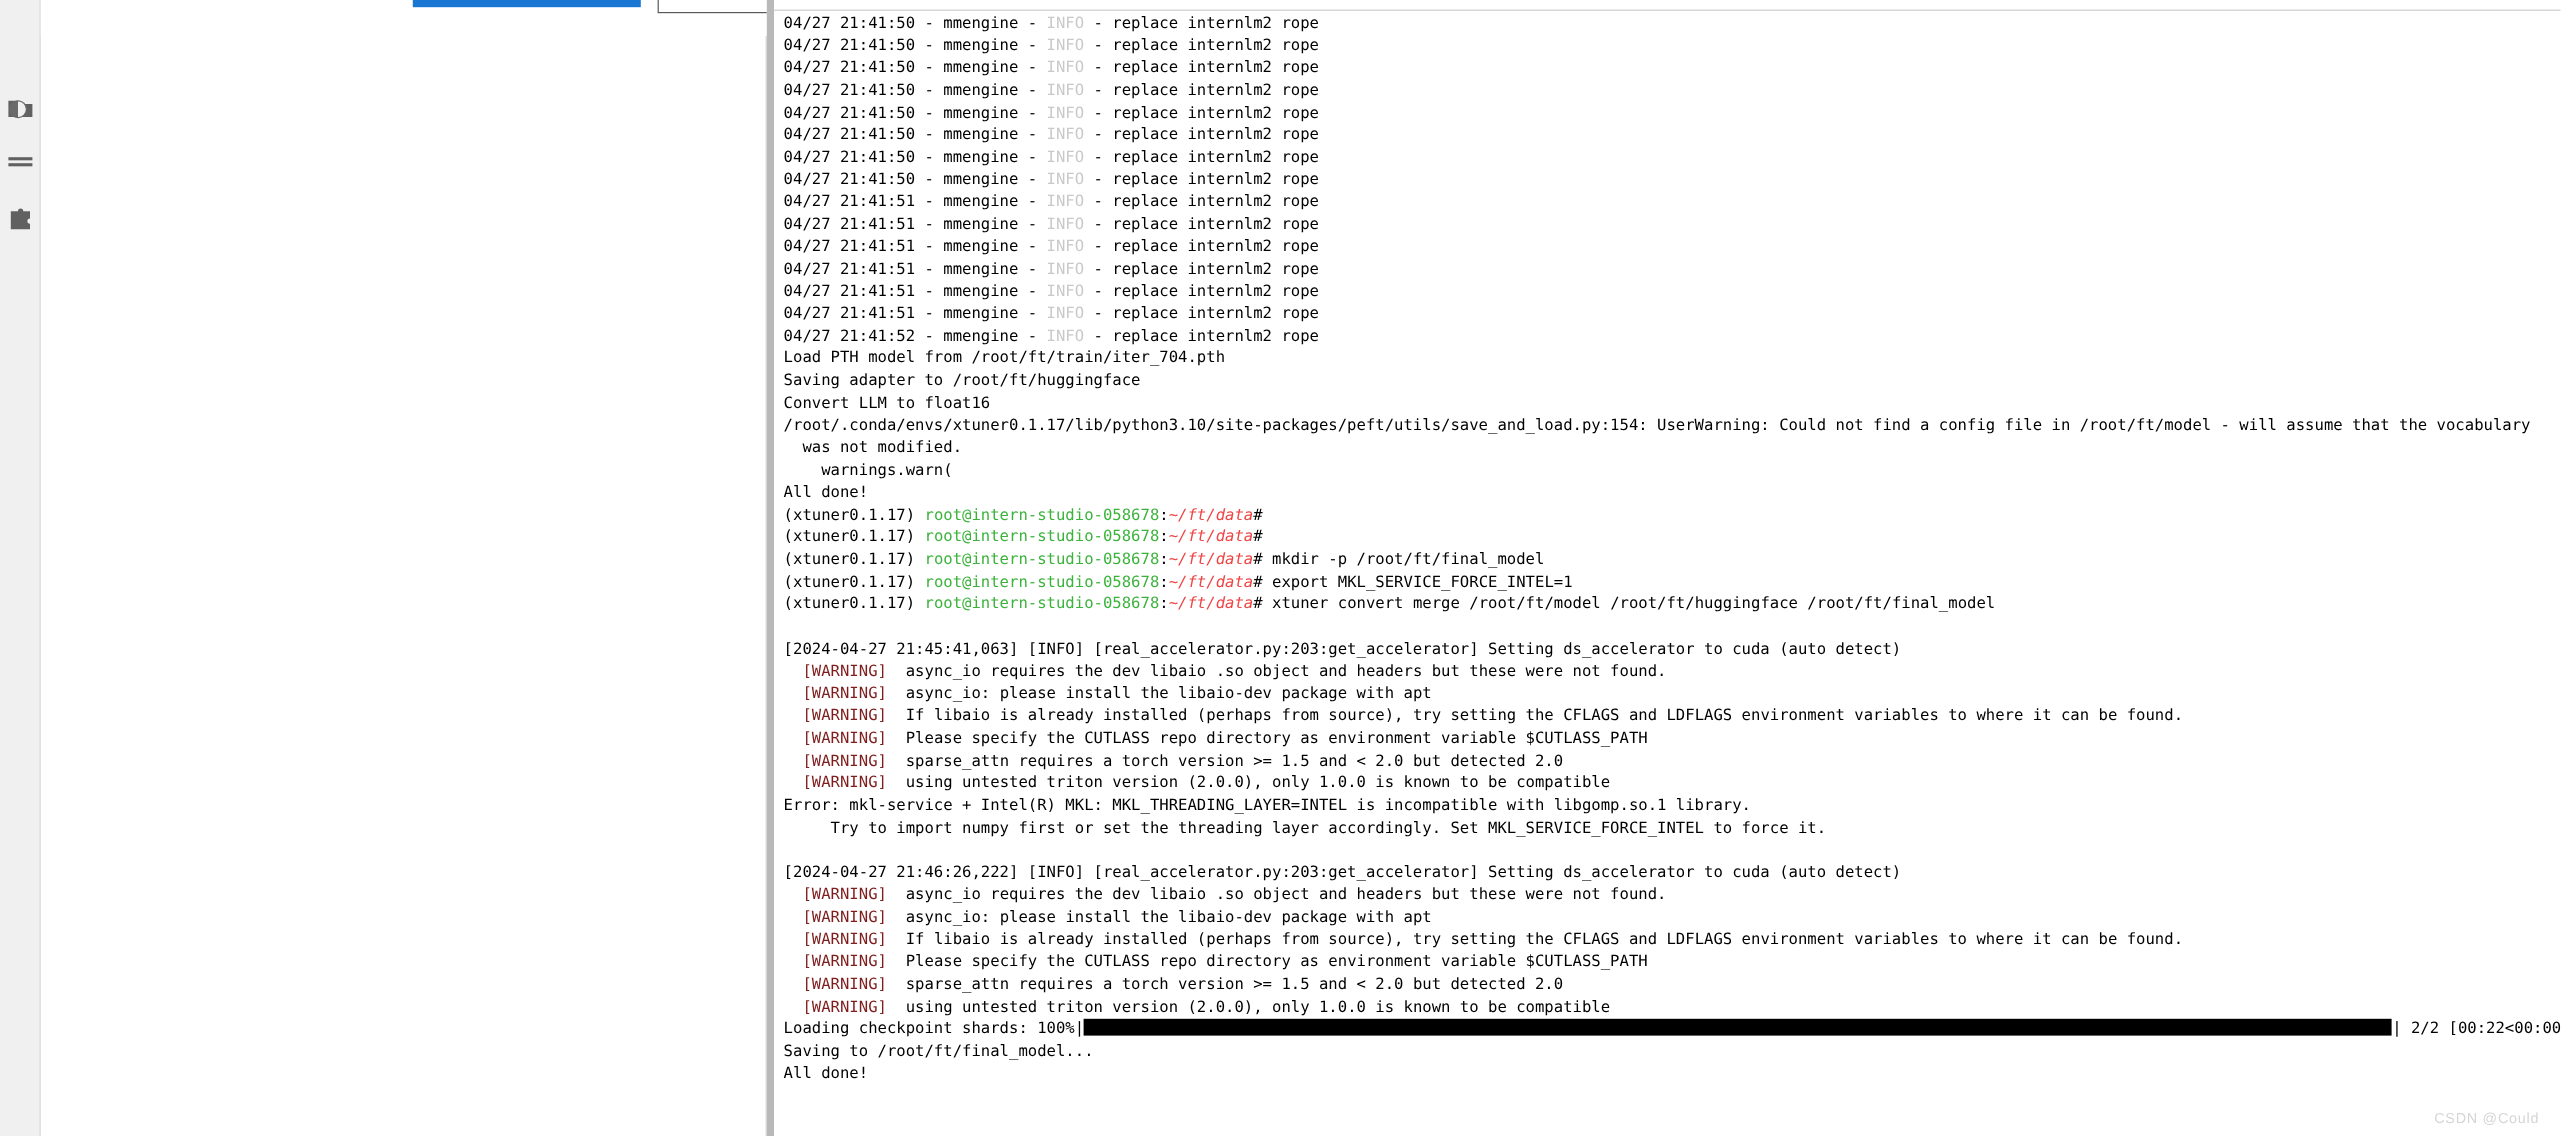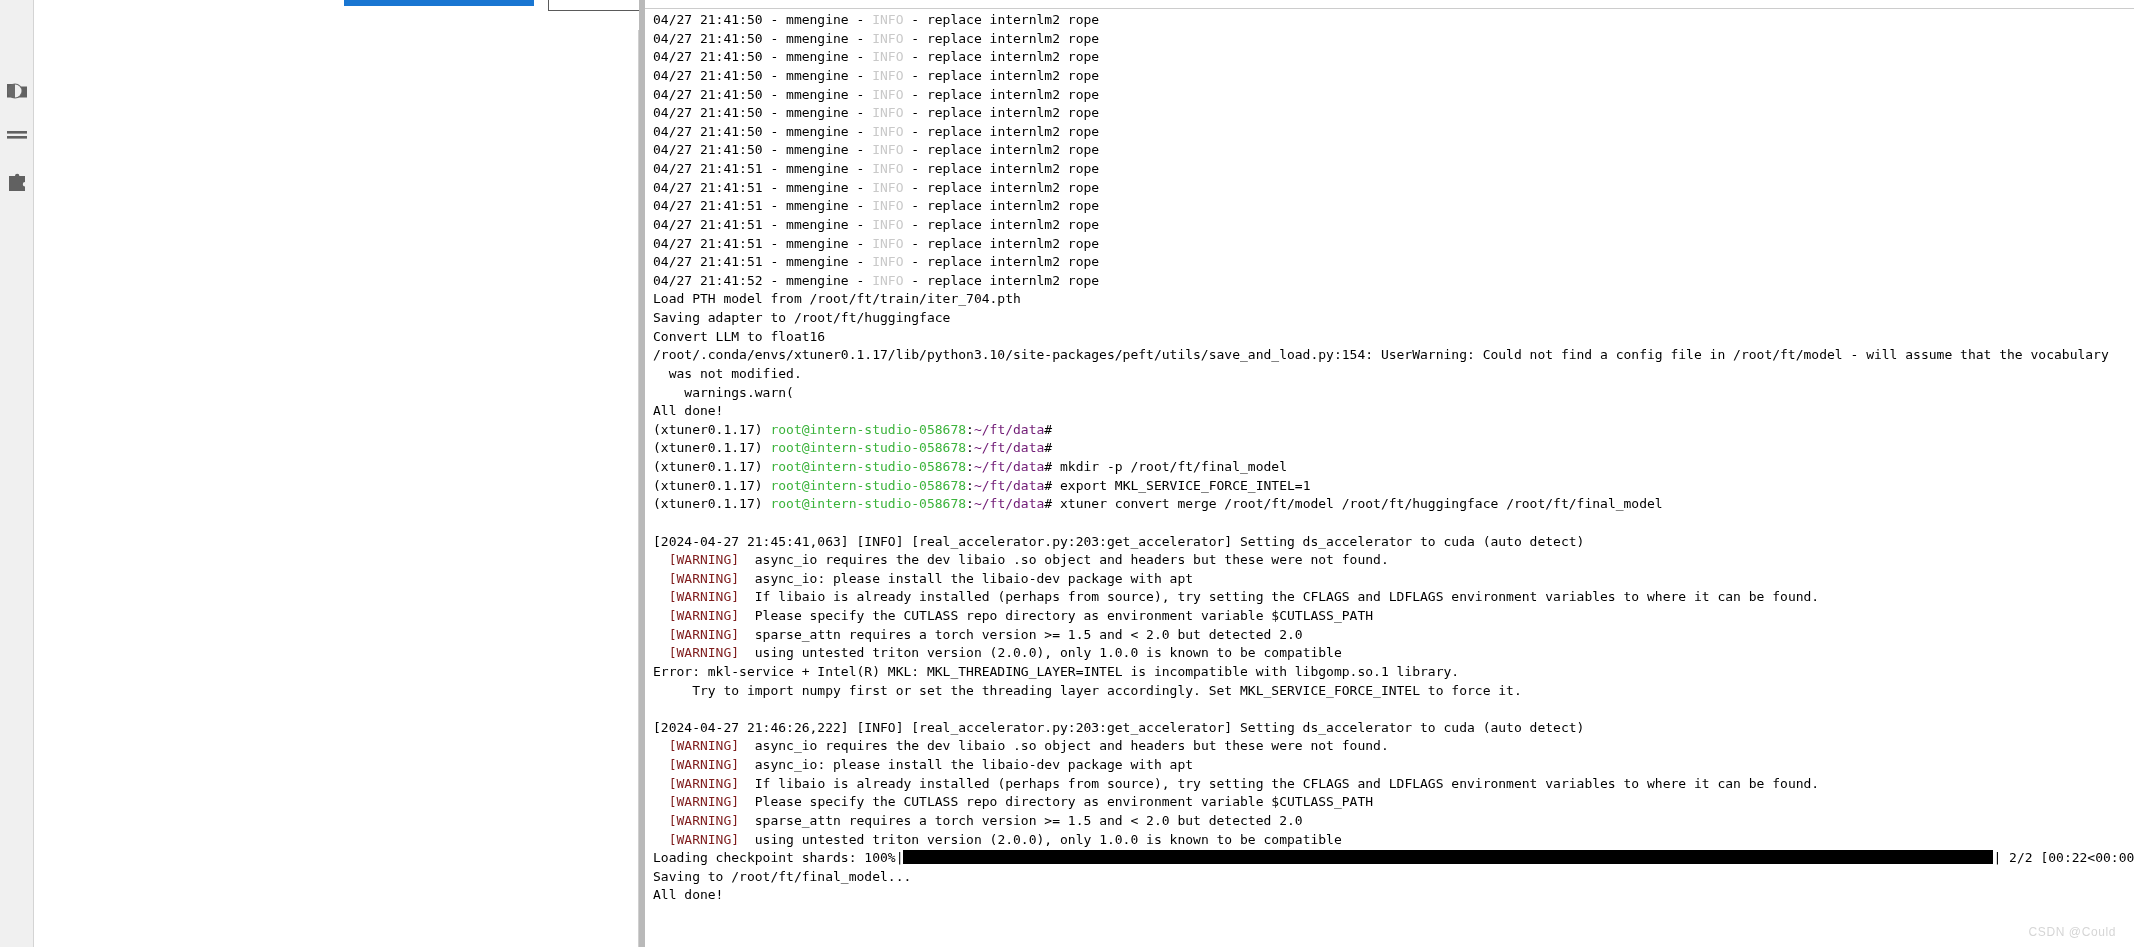--- a/index.html
+++ b/index.html
@@ -183,21 +183,21 @@
     font-family: "DejaVu Sans Mono", "Liberation Mono", monospace;
     font-size: 13px;
     line-height: 18.62px;
     color: #000000;
     padding: 2px 0 0 8px;
     white-space: pre;
     letter-spacing: 0px;
   }
   .term .info   { color: #c9c9c9; }
   .term .green  { color: #3bb33b; }
-  .term .blue   { color: #701a75; }
+  .term .blue   { color: #ef4444; font-style: italic; }
   .term .warn   { color: #7f1d1d; }
   .term .bar {
     display: inline-block;
     background: #000000;
     height: 14px;
     vertical-align: -2px;
   }
   .watermark {
     position: absolute;
     right: 18px;

